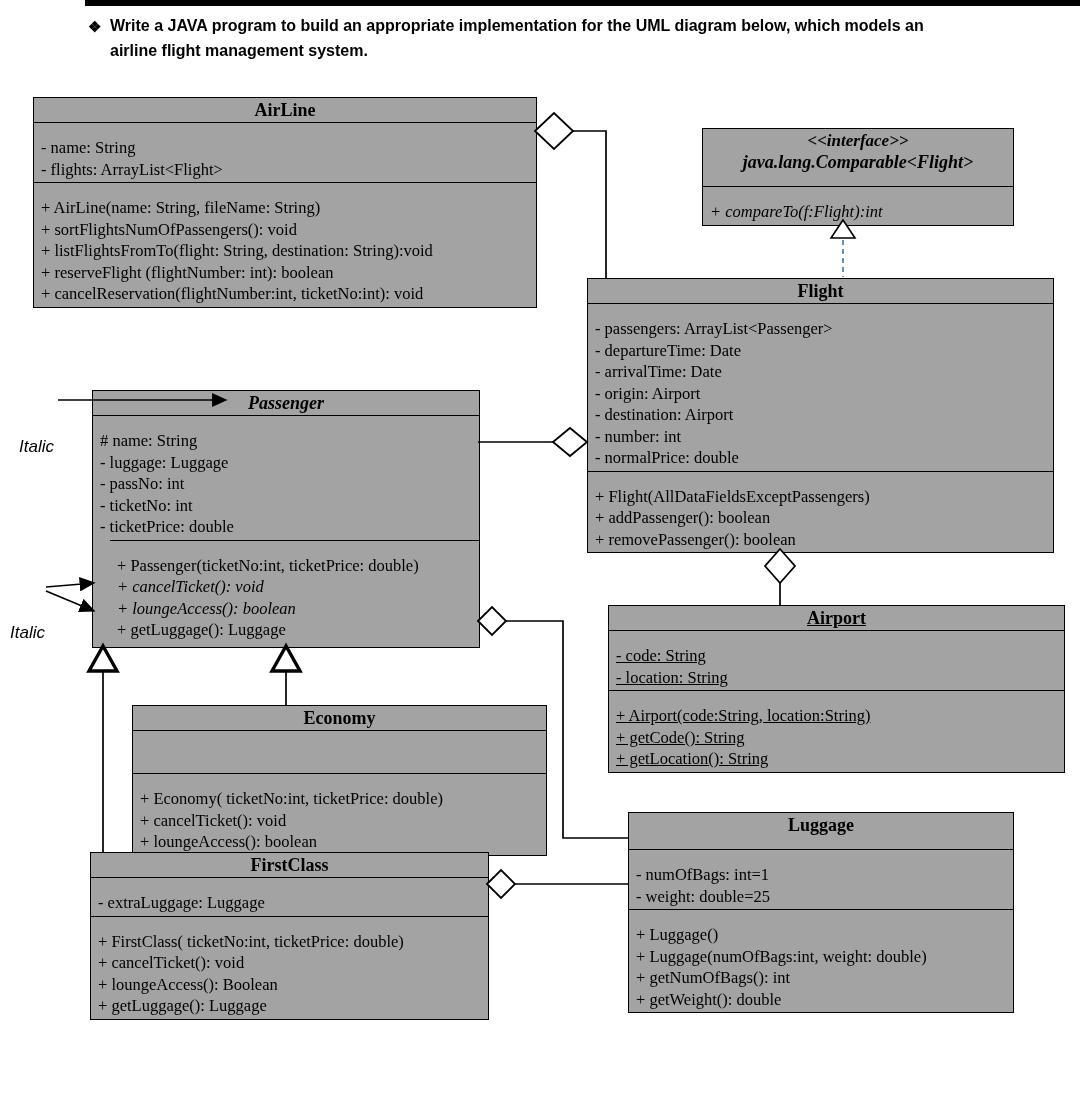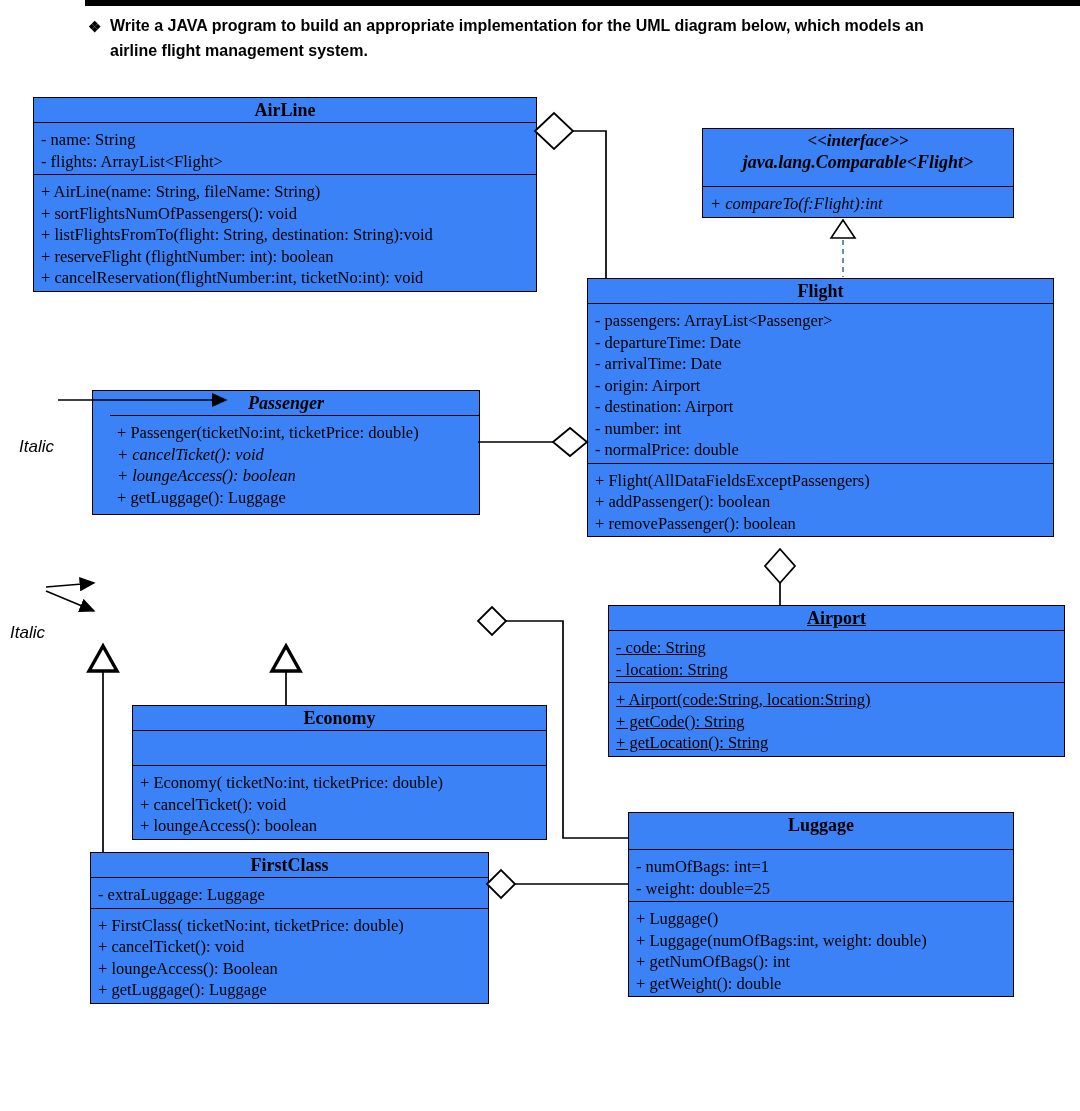--- a/index.html
+++ b/index.html
@@ -3,23 +3,23 @@
 <meta charset="utf-8">
 <style>
   html,body{margin:0;padding:0;background:#ffffff;}
   .page{position:relative;width:1080px;height:1111px;background:#fff;overflow:hidden;
         font-family:"Liberation Serif",serif;color:#000;}
   .top-rule{position:absolute;left:85px;top:0;width:995px;height:6px;background:#000;}
   .header{position:absolute;left:88px;top:13px;width:970px;
           font-family:"Liberation Sans",sans-serif;font-weight:bold;font-size:16px;line-height:25px;}
   .header .bullet{position:absolute;left:0;top:1px;font-size:15px;}
   .header .htext{margin-left:22px;}
-  .uml{position:absolute;background:#3b82f6;border:1.6px solid #000;font-size:16.5px;line-height:21.5px;}
+  .uml{position:absolute;background:#a3a3a3;border:1.6px solid #000;font-size:16.5px;line-height:21.5px;}
   .uml .title{text-align:center;font-weight:bold;font-size:18px;line-height:22px;padding:1px 4px;white-space:nowrap;}
-  .uml .sec{border-top:1.4px solid #000;padding:6px 5px 2px 7px;}
+  .uml .sec{border-top:1.4px solid #000;padding:14px 5px 2px 7px;}
   .row{white-space:nowrap;}
   .it{font-style:italic;}
   .iface .title{font-style:italic;}
   .iface .stereo{font-size:17px;line-height:21px;}
   .iface .sec .row{font-style:italic;}
   .pass-title{font-style:italic;}
   .pad-b-26{padding-bottom:26px;}
   .pad-b-20{padding-bottom:20px;margin-top:12px;}
   .pad-b-22{padding-bottom:22px;}
   .min-h-26{min-height:26px;}
@@ -78,20 +78,27 @@
       </div>
     <div class="sec pad-b-22">
         <div class="row">+ Flight(AllDataFieldsExceptPassengers)</div>
         <div class="row">+ addPassenger(): boolean</div>
         <div class="row">+ removePassenger(): boolean</div>
       </div>
   </div>
 
   <div class="uml" style="left:92px;top:390px;width:386px;">
     <div class="title pass-title">Passenger</div>
+    <div class="sec pad-b-26">
+        <div class="row"># name: String</div>
+        <div class="row">- luggage: Luggage</div>
+        <div class="row">- passNo: int</div>
+        <div class="row">- ticketNo: int</div>
+        <div class="row">- ticketPrice: double</div>
+      </div>
     <div class="sec" style="padding-bottom:6px;margin-left:17px;">
         <div class="row">+ Passenger(ticketNo:int, ticketPrice: double)</div>
         <div class="row it">+ cancelTicket(): void</div>
         <div class="row it">+ loungeAccess(): boolean</div>
         <div class="row">+ getLuggage(): Luggage</div>
       </div>
   </div>
 
   <div class="uml" style="left:608px;top:605px;width:455px;text-decoration:underline;">
     <div class="title">Airport</div>

